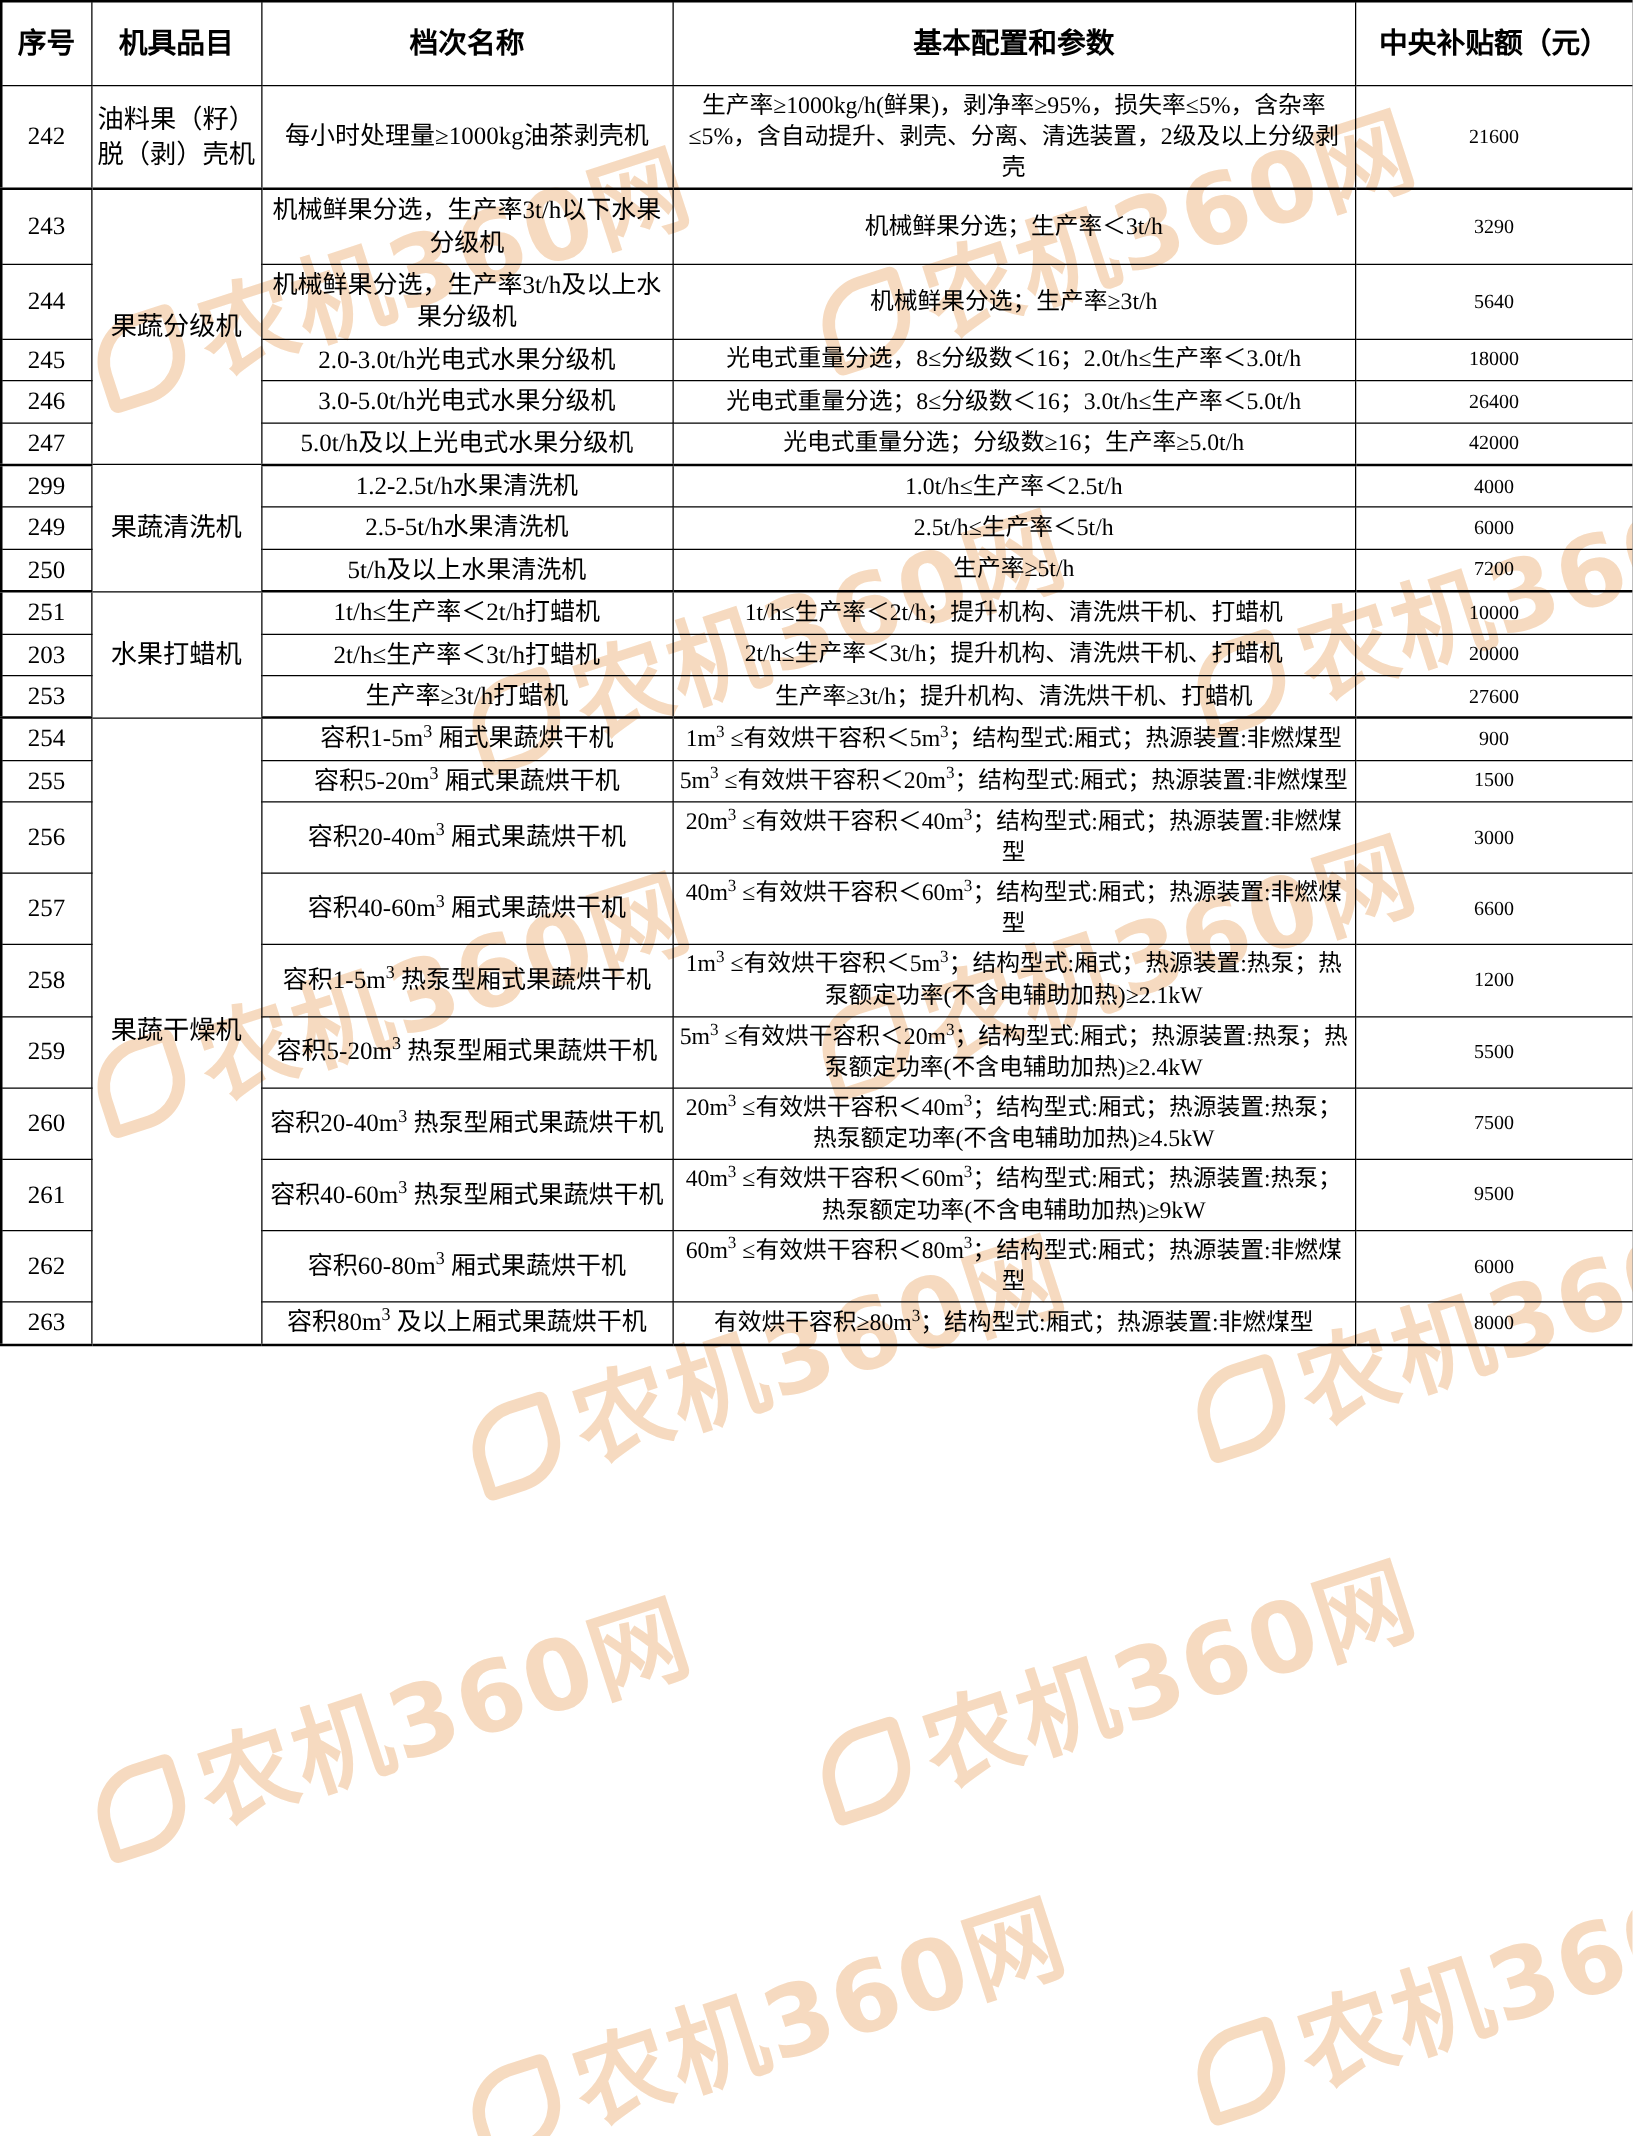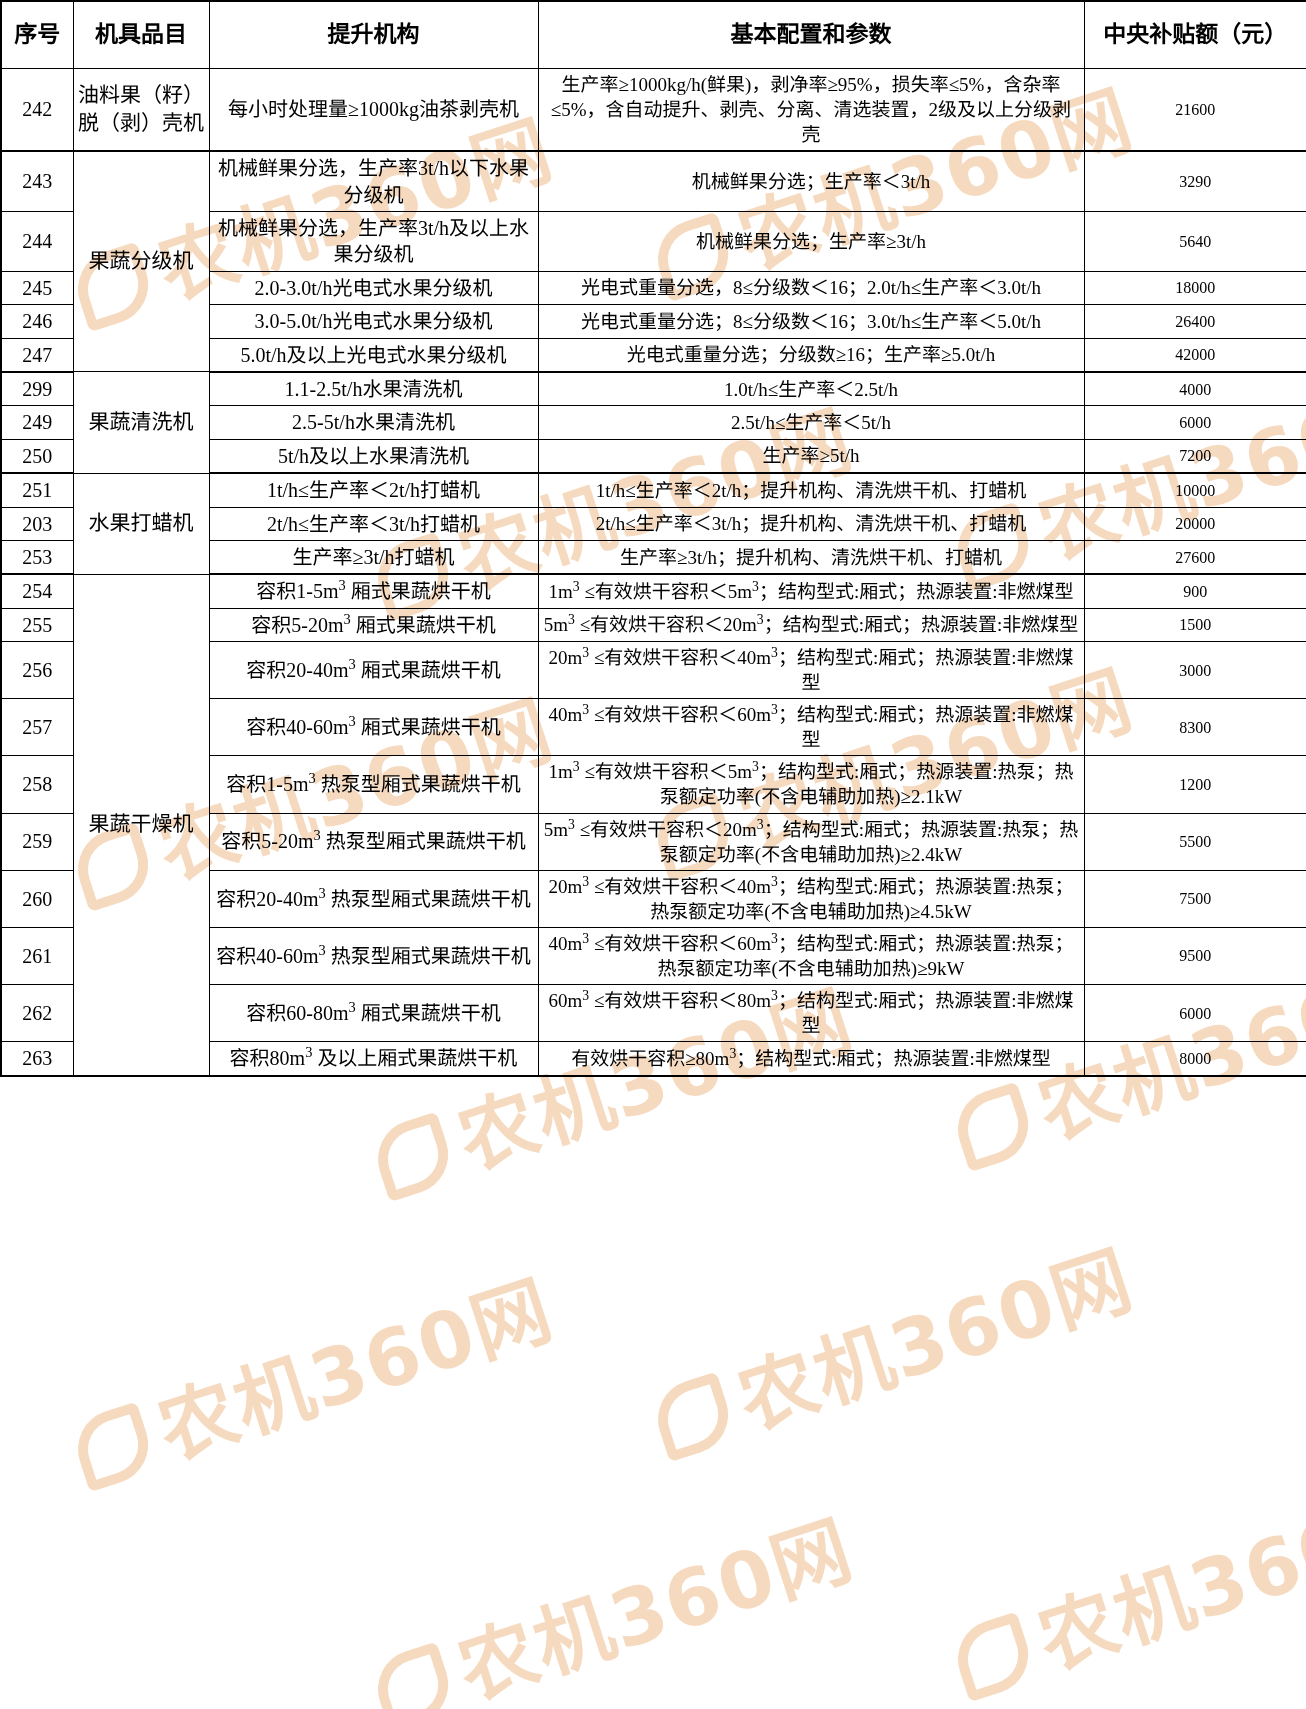--- a/index.html
+++ b/index.html
@@ -124,21 +124,21 @@
       <col class="c-idx">
         <col class="c-grp">
         <col class="c-name">
         <col class="c-spec">
         <col class="c-money">
     </colgroup>
     <thead>
       <tr>
         <th>序号</th>
         <th>机具品目</th>
-        <th>提升机构</th>
+        <th>档次名称</th>
         <th>基本配置和参数</th>
         <th>中央补贴额（元）</th>
       </tr>
     </thead>
     <tbody id="table-body">
         <tr class="grp-end">
           <td class="idx">242</td>
           <td class="group" rowspan="1">油料果（籽）脱（剥）壳机</td>
           <td class="name">每小时处理量≥1000kg油茶剥壳机</td>
           <td class="spec">生产率≥1000kg/h(鲜果)，剥净率≥95%，损失率≤5%，含杂率≤5%，含自动提升、剥壳、分离、清选装置，2级及以上分级剥壳</td>
@@ -171,21 +171,21 @@
         </tr>
         <tr class="grp-end">
           <td class="idx">247</td>
           <td class="name">5.0t/h及以上光电式水果分级机</td>
           <td class="spec">光电式重量分选；分级数≥16；生产率≥5.0t/h</td>
           <td class="money">42000</td>
         </tr>
         <tr>
           <td class="idx">299</td>
           <td class="group" rowspan="3">果蔬清洗机</td>
-          <td class="name">1.1-2.5t/h水果清洗机</td>
+          <td class="name">1.2-2.5t/h水果清洗机</td>
           <td class="spec">1.0t/h≤生产率＜2.5t/h</td>
           <td class="money">4000</td>
         </tr>
         <tr>
           <td class="idx">249</td>
           <td class="name">2.5-5t/h水果清洗机</td>
           <td class="spec">2.5t/h≤生产率＜5t/h</td>
           <td class="money">6000</td>
         </tr>
         <tr class="grp-end">
@@ -229,21 +229,21 @@
         <tr>
           <td class="idx">256</td>
           <td class="name">容积20-40m<sup>3</sup> 厢式果蔬烘干机</td>
           <td class="spec">20m<sup>3</sup> ≤有效烘干容积＜40m<sup>3</sup>；结构型式:厢式；热源装置:非燃煤型</td>
           <td class="money">3000</td>
         </tr>
         <tr>
           <td class="idx">257</td>
           <td class="name">容积40-60m<sup>3</sup> 厢式果蔬烘干机</td>
           <td class="spec">40m<sup>3</sup> ≤有效烘干容积＜60m<sup>3</sup>；结构型式:厢式；热源装置:非燃煤型</td>
-          <td class="money">8300</td>
+          <td class="money">6600</td>
         </tr>
         <tr>
           <td class="idx">258</td>
           <td class="name">容积1-5m<sup>3</sup> 热泵型厢式果蔬烘干机</td>
           <td class="spec">1m<sup>3</sup> ≤有效烘干容积＜5m<sup>3</sup>；结构型式:厢式；热源装置:热泵；热泵额定功率(不含电辅助加热)≥2.1kW</td>
           <td class="money">1200</td>
         </tr>
         <tr>
           <td class="idx">259</td>
           <td class="name">容积5-20m<sup>3</sup> 热泵型厢式果蔬烘干机</td>

